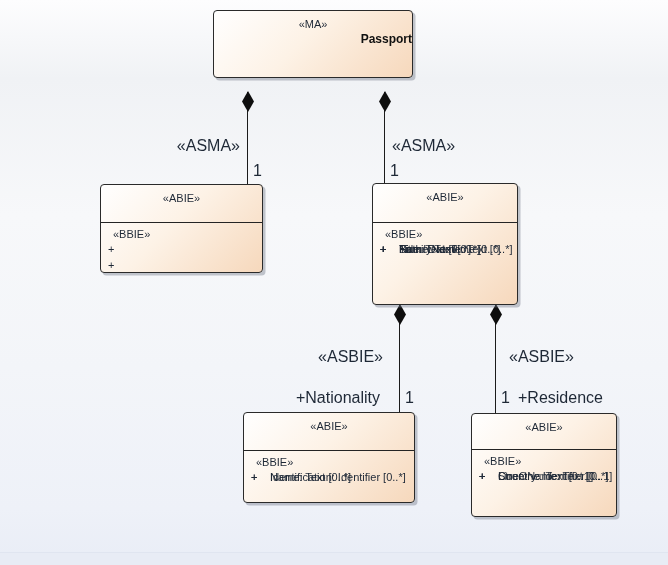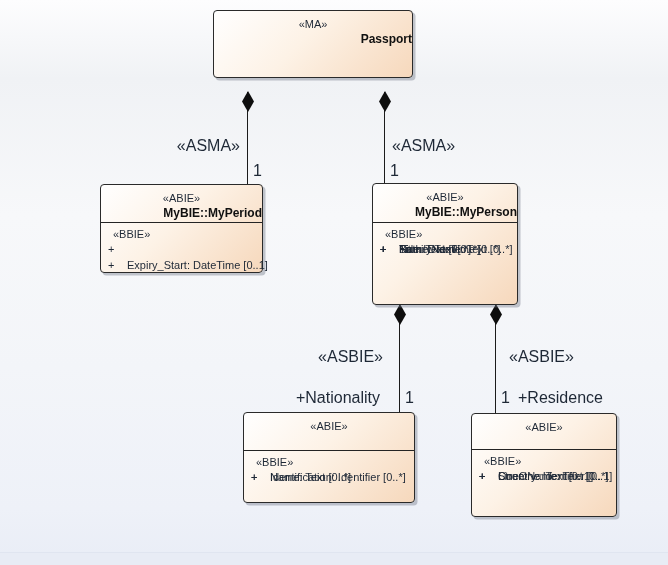--- a/index.html
+++ b/index.html
@@ -103,38 +103,35 @@
   <div class="uml-class" id="class-passport">
     <div class="uml-header">
       <div class="uml-stereotype">«MA»</div>
       <div class="uml-name">Passport</div>
     </div>
   </div>
 
   <div class="uml-class" id="class-myperiod">
     <div class="uml-header with-divider">
       <div class="uml-stereotype">«ABIE»</div>
-      <div class="uml-name">MyBIE::MyPeriod</div>
     </div>
     <div class="uml-attrs">
       <div class="attrs-stereotype">«BBIE»</div>
       <div class="attr-row">
         <span class="attr-vis">+</span>
       </div>
       <div class="attr-row">
         <span class="attr-vis">+</span>
-        <span class="attr-text">Expiry_Start: DateTime [0..1]</span>
       </div>
     </div>
   </div>
 
   <div class="uml-class" id="class-myperson">
     <div class="uml-header with-divider">
       <div class="uml-stereotype">«ABIE»</div>
-      <div class="uml-name">MyBIE::MyPerson</div>
     </div>
     <div class="uml-attrs">
       <div class="attrs-stereotype">«BBIE»</div>
       <div class="attr-row">
         <span class="attr-vis">+</span>
         <span class="attr-text">Birth: DateTime [0..*]</span>
       </div>
       <div class="attr-row">
         <span class="attr-vis">+</span>
         <span class="attr-text">FamilyName: Text [0..*]</span>

